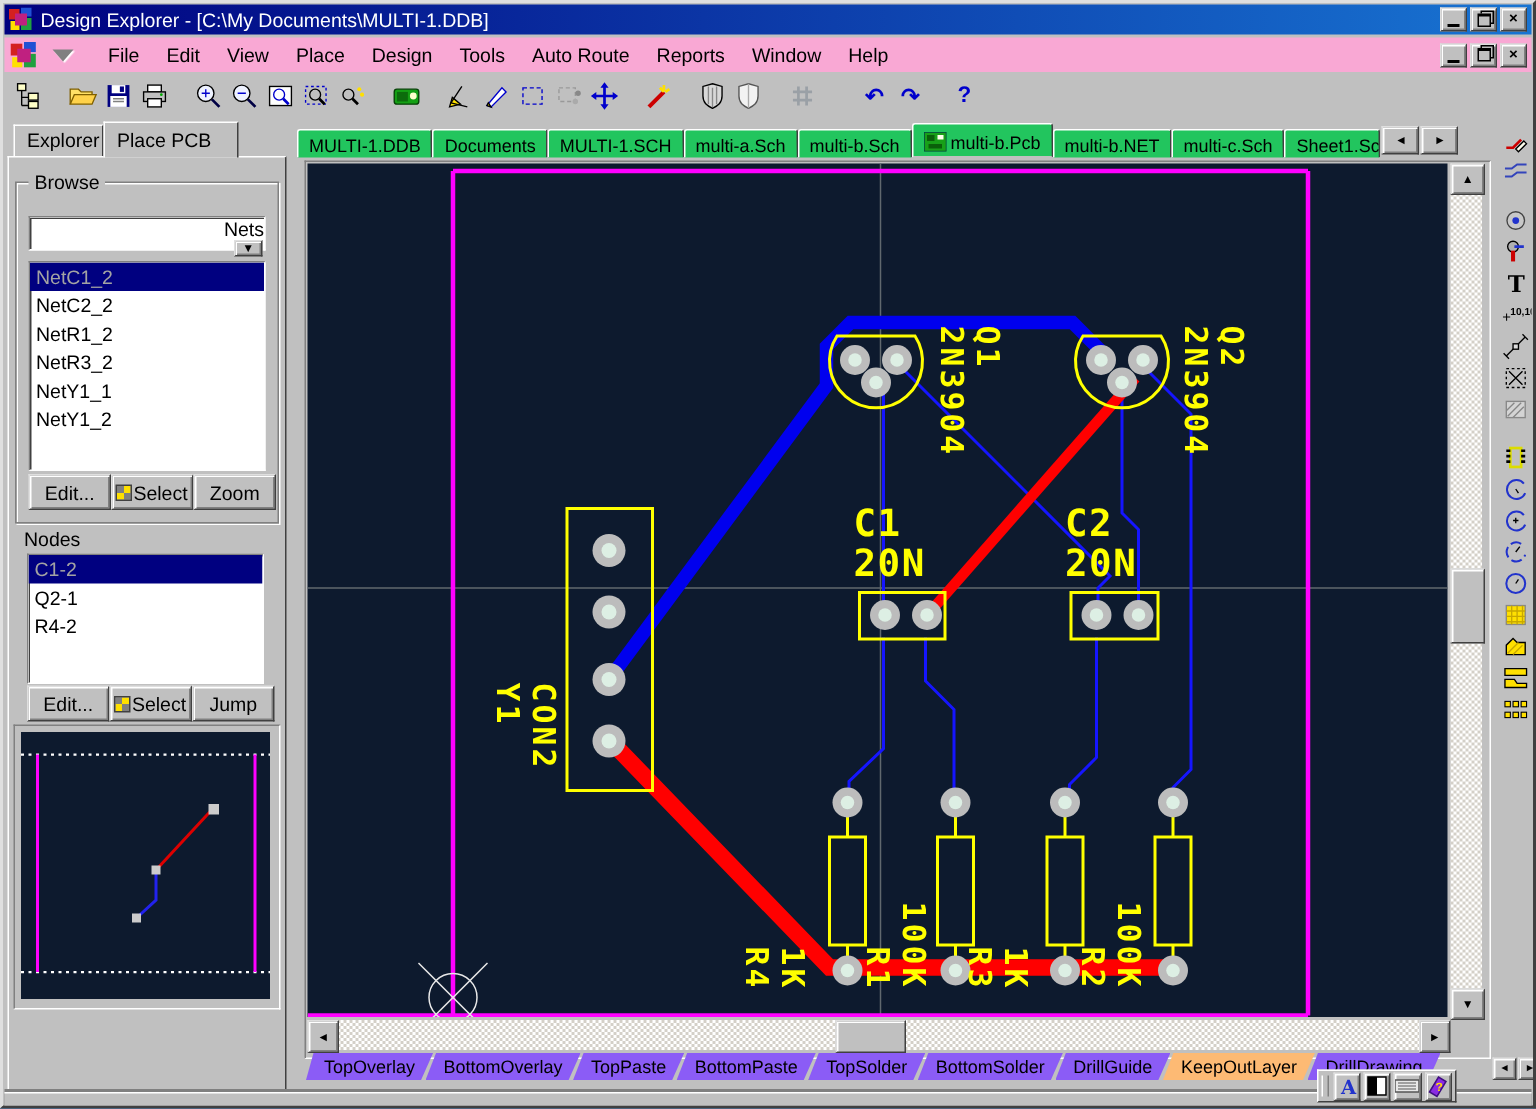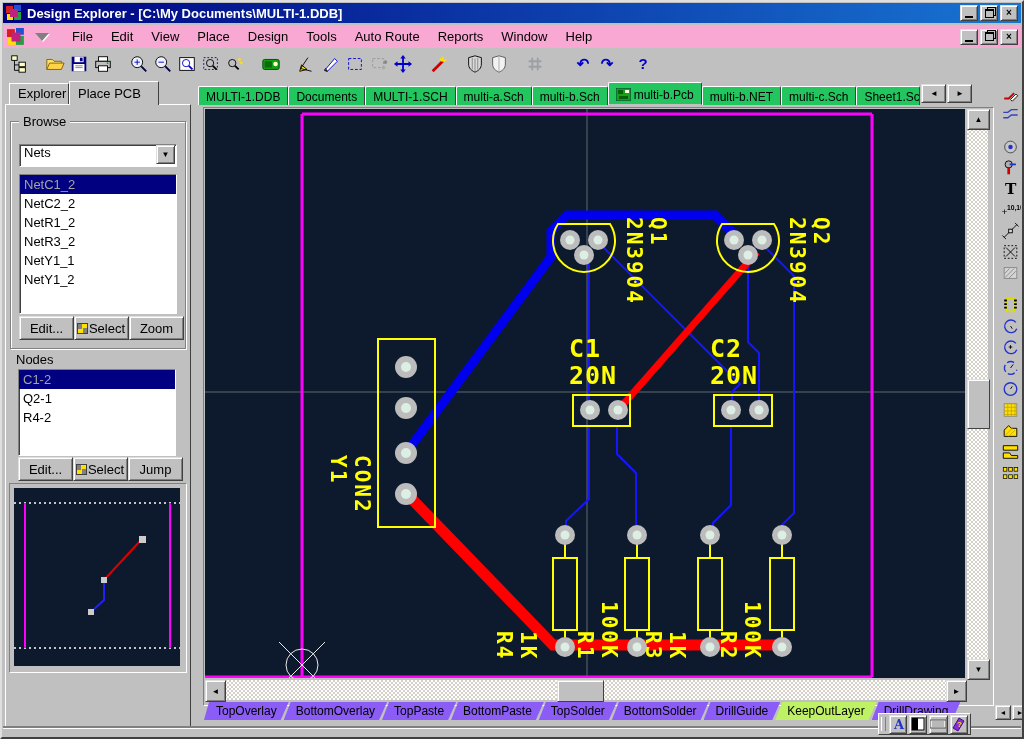--- a/index.html
+++ b/index.html
@@ -7,21 +7,21 @@
     font-family:"Liberation Sans",sans-serif;font-size:12px;color:#000;
     border-top:2px solid #dfdfdf;border-left:2px solid #dfdfdf;
     border-right:2px solid #404040;border-bottom:2px solid #404040;box-sizing:border-box;overflow:hidden;}
   .raised{border-top:1px solid #fff;border-left:1px solid #fff;border-right:1px solid #404040;border-bottom:1px solid #404040;background:#c0c0c0;}
   .btn{display:inline-flex;align-items:center;justify-content:center;background:#c0c0c0;
     border-top:1px solid #dfdfdf;border-left:1px solid #dfdfdf;border-right:1px solid #404040;border-bottom:1px solid #404040;
     box-shadow:inset 1px 1px 0 #fff,inset -1px -1px 0 #808080;font-size:12px;}
   
   .titlebar{position:absolute;left:1px;top:1px;width:1018px;height:20px;
     background:linear-gradient(90deg,#00007f,#1874d2);display:flex;align-items:center;padding:0 3px;box-sizing:border-box;}
-  .titletext{color:#fff;font-weight:bold;font-size:13px;margin-left:5px;flex:1;white-space:nowrap;overflow:hidden;}
+  .titletext{color:#fff;font-weight:normal;font-size:13px;margin-left:5px;flex:1;white-space:nowrap;overflow:hidden;}
   .winbtns{display:flex;gap:2px;}
   .wbtn{width:16px;height:14px;font-size:10px;font-weight:bold;line-height:12px;padding:0;}
   .minglyph{display:inline-block;width:8px;border-bottom:2px solid #000;height:8px;}
   .restglyph{display:inline-block;width:7px;height:6px;border:1px solid #000;border-top:2px solid #000;background:#c0c0c0;box-shadow:2px -2px 0 -1px #c0c0c0,2px -2px 0 0 #000;}
   
   .menubar{position:absolute;left:1px;top:23px;width:1018px;height:23px;display:flex;align-items:center;background:#f9a8d4;}
   .menuitem{padding:3px 9px;font-size:13px;}
   .mdiarrow{width:0;height:0;border-left:7px solid transparent;border-right:7px solid transparent;border-top:8px solid #808080;margin:0 14px 0 10px;filter:drop-shadow(1px 1px 0 #fff);}
   .menuwinbtns{margin-left:auto;margin-right:3px;display:flex;gap:2px;}
   
@@ -30,21 +30,21 @@
   .tgap{width:12px;}
   .glyphbtn{font-weight:bold;color:#0000cc;font-size:15px;}
   
   .leftpanel{position:absolute;left:3px;top:79px;width:189px;height:646px;}
   .ptab{position:absolute;top:2px;height:21px;padding:2px 8px 0;box-sizing:border-box;background:#c0c0c0;
     border-top:1px solid #fff;border-left:1px solid #fff;border-right:1px solid #404040;font-size:13px;}
   .ptab.active{top:0;height:24px;z-index:2;padding-top:4px;}
   .panelbody{position:absolute;left:0;top:23px;width:186px;height:623px;border-top:1px solid #fff;border-left:1px solid #fff;border-right:1px solid #404040;border-bottom:1px solid #404040;box-sizing:border-box;}
   .groupbox{position:absolute;left:4px;top:16px;width:174px;height:226px;border:1px solid #808080;box-shadow:inset 1px 1px 0 #fff, 1px 1px 0 #fff;}
   .grouplegend{position:absolute;left:8px;top:-8px;background:#c0c0c0;padding:0 4px;font-size:13px;}
-  .dropdown{position:absolute;left:8px;top:22px;width:156px;height:21px;background:#fff;border:1px solid;border-color:#808080 #fff #fff #808080;box-shadow:inset 1px 1px 0 #404040;display:flex;align-items:flex-start;}
+  .dropdown{position:absolute;left:8px;top:22px;width:156px;height:21px;background:#fff;border:1px solid;border-color:#808080 #fff #fff #808080;box-shadow:inset 1px 1px 0 #404040;display:flex;align-items:flex-end;flex-direction:column;}
   .dropdown .val{flex:1;padding-left:4px;font-size:13px;}
   .ddbtn{width:17px;height:17px;margin-right:1px;font-size:8px;}
   .listbox{position:absolute;background:#fff;border:1px solid;border-color:#808080 #fff #fff #808080;box-shadow:inset 1px 1px 0 #404040;overflow:hidden;}
   .litem{height:19px;line-height:19px;padding-left:4px;font-size:13px;white-space:nowrap;}
   .litem.sel{background:#000080;color:#a3a3a3;}
   .btnrow{position:absolute;display:flex;border-radius:10px;}
   .pbtn{width:53px;height:22px;font-size:13px;overflow:hidden;white-space:nowrap;}
   .selicon{display:inline-block;width:9px;height:9px;margin-right:2px;flex:none;
     background:conic-gradient(#ffe000 25%,#808080 0 50%,#ffe000 0 75%,#808080 0);outline:1px solid #404040;}
   .nodeslabel{position:absolute;left:10px;top:247px;font-size:13px;}
@@ -69,21 +69,21 @@
   
   .vscroll{position:absolute;left:763px;top:1px;width:21px;height:569px;background:repeating-conic-gradient(#fff 0 25%,#d4d0c8 0 50%) 0 0/4px 4px;}
   .hscroll{position:absolute;left:1px;top:572px;width:760px;height:20px;background:repeating-conic-gradient(#fff 0 25%,#d4d0c8 0 50%) 0 0/4px 4px;}
   .sbtn{position:absolute;width:21px;height:19px;font-size:8px;padding:0;}
   .thumb{position:absolute;background:#c0c0c0;border-top:1px solid #dfdfdf;border-left:1px solid #dfdfdf;border-right:1px solid #404040;border-bottom:1px solid #404040;box-shadow:inset 1px 1px 0 #fff;}
   
   .layertabs{position:absolute;left:6px;top:621px;display:flex;height:19px;}
   .ltab{height:18px;line-height:18px;padding:0 12px;font-size:12px;background:#8b5cf6;margin-left:-5px;white-space:nowrap;
     clip-path:polygon(7px 0,calc(100% - 0px) 0,calc(100% - 8px) 100%,0 100%);filter:drop-shadow(0 1px 0 #404040);}
   .ltab:first-child{margin-left:0;clip-path:polygon(5px 0,100% 0,calc(100% - 8px) 100%,0 100%);}
-  .ltab.active{background:#bef264;z-index:2;}
+  .ltab.active{background:#fdba74;z-index:2;}
   .ltabarrows{position:absolute;left:797px;top:624px;display:flex;gap:1px;}
   .sabtn{width:14px;height:13px;font-size:7px;}
   
   .minitb{position:absolute;left:680px;top:632px;width:93px;height:22px;z-index:5;display:flex;align-items:center;gap:2px;padding:0 2px;box-sizing:border-box;}
   .grip{width:3px;height:14px;border-left:1px solid #fff;border-right:1px solid #808080;margin-right:1px;}
   .mtbtn{width:19px;height:17px;}
   
   .righttb{position:absolute;left:993px;top:79px;width:31px;height:646px;display:flex;flex-direction:column;align-items:center;padding-top:2px;box-sizing:border-box;}
   .rbtn{width:24px;height:21px;display:flex;align-items:center;justify-content:center;background:#c0c0c0;}
   .rgap{height:11px;}

